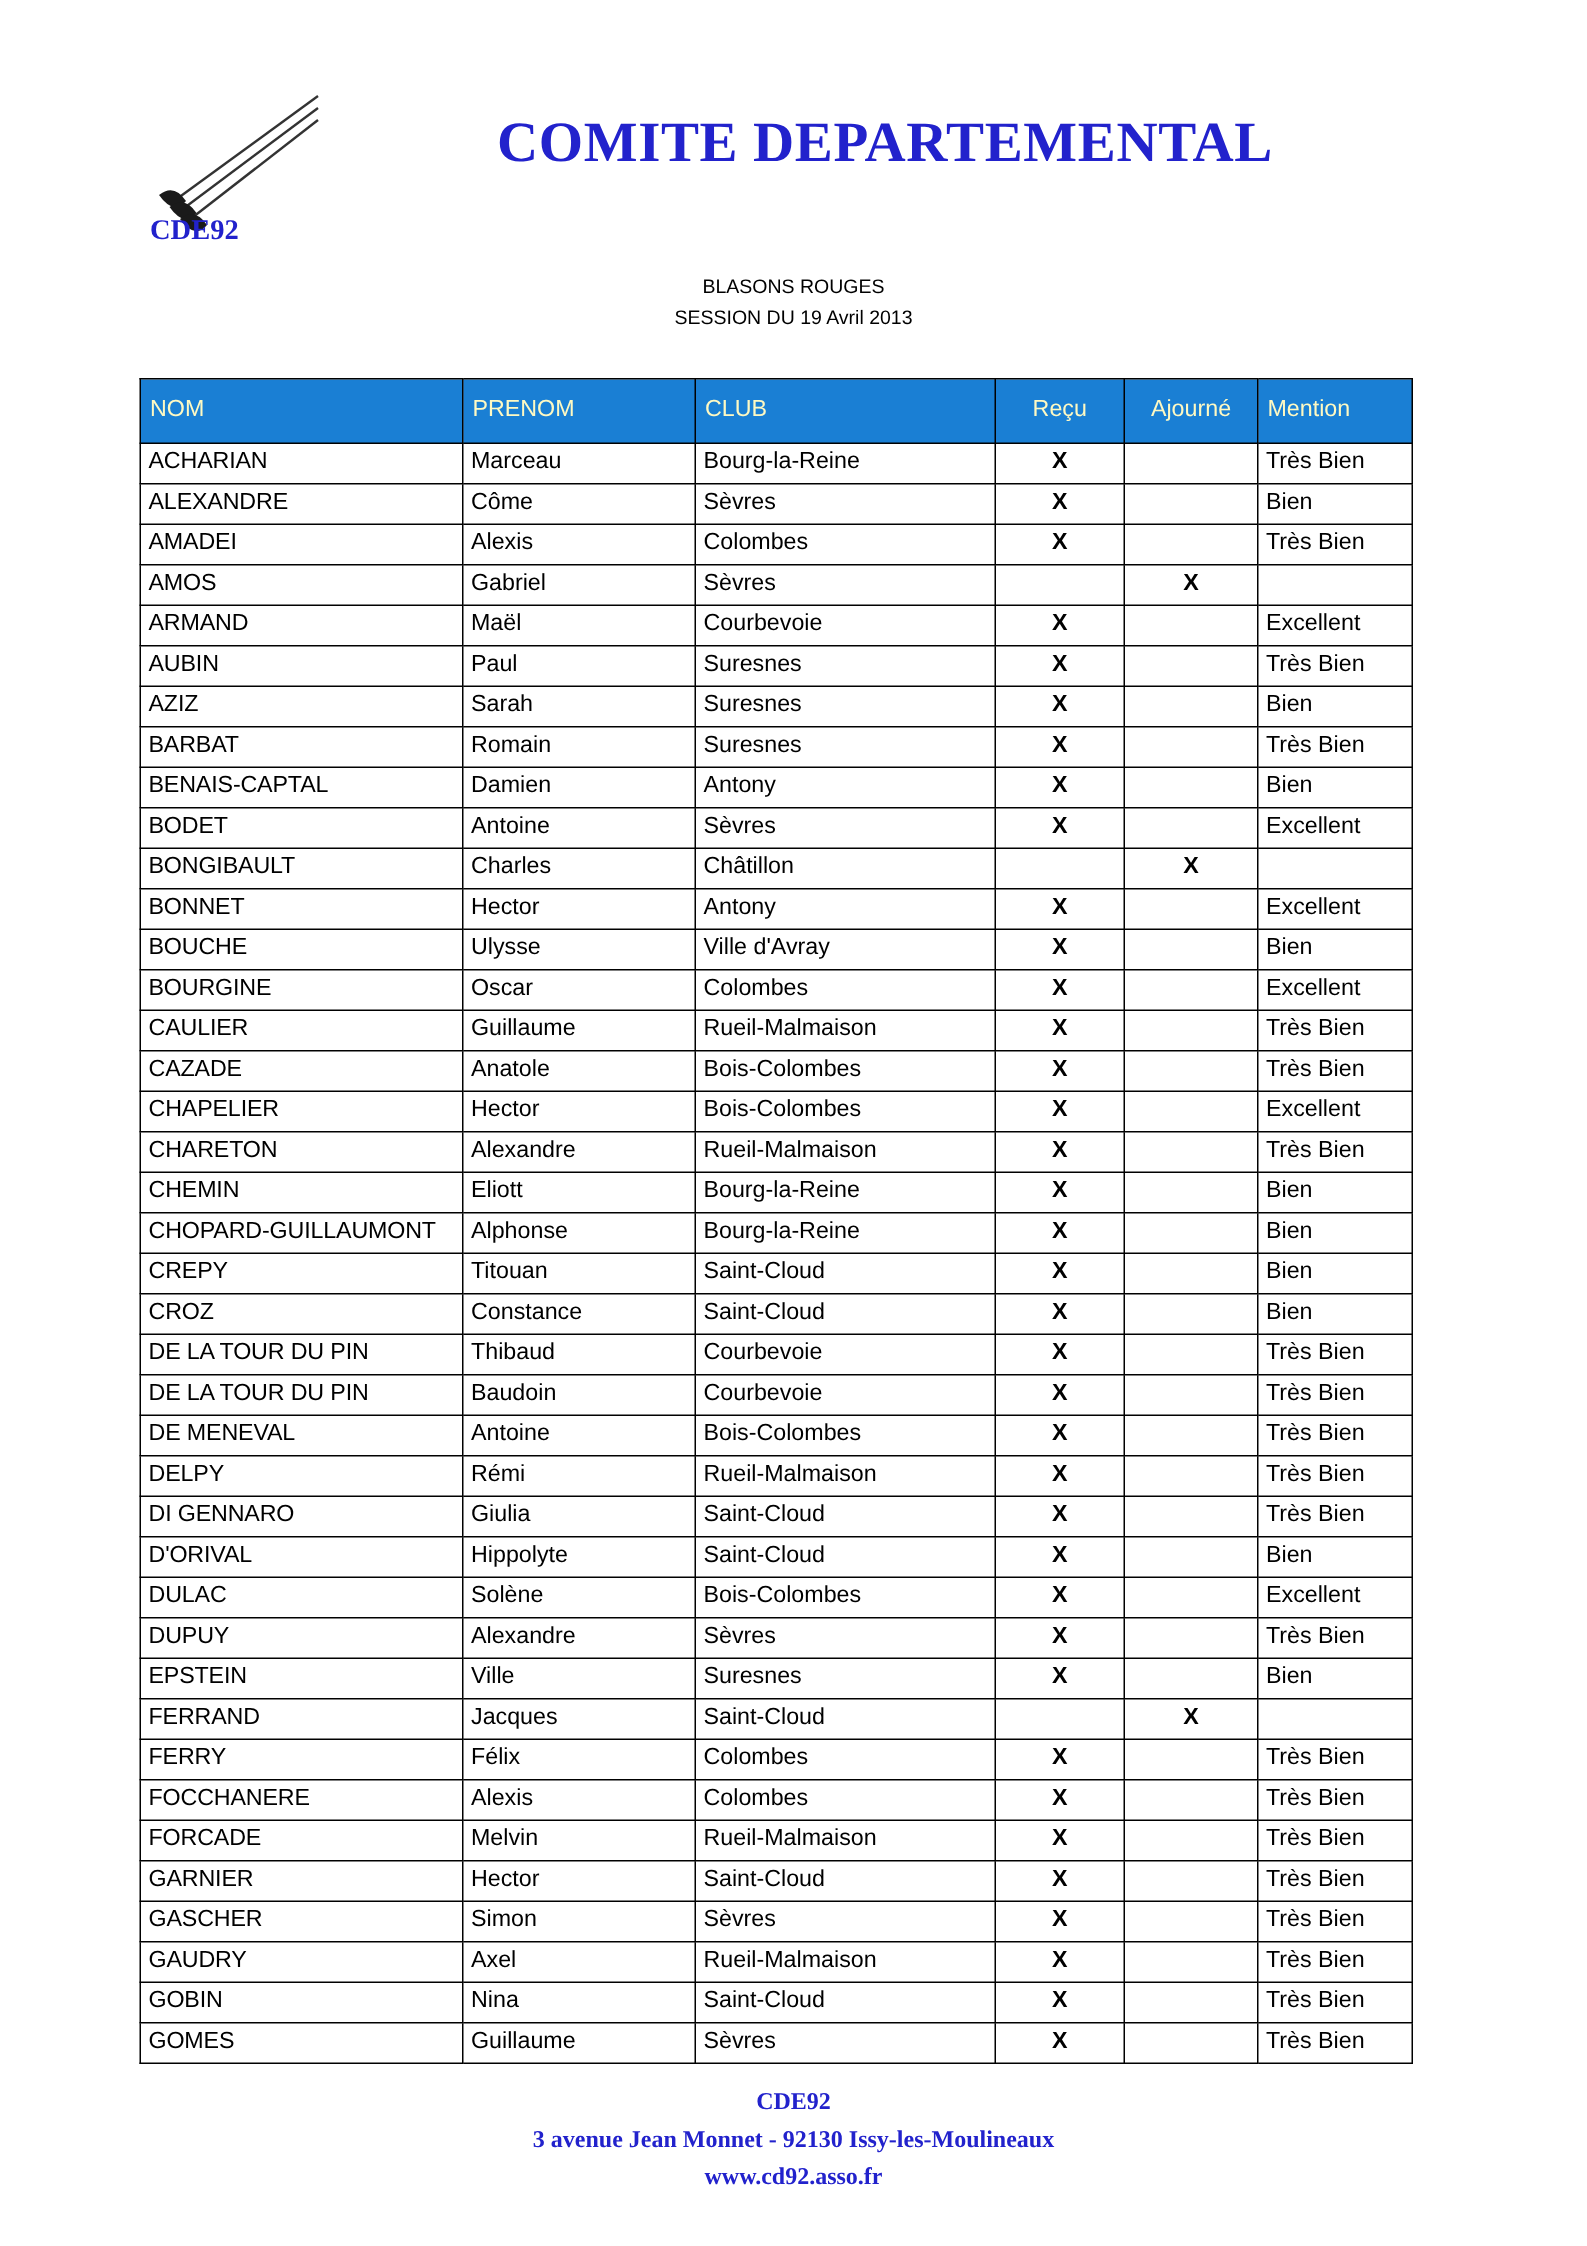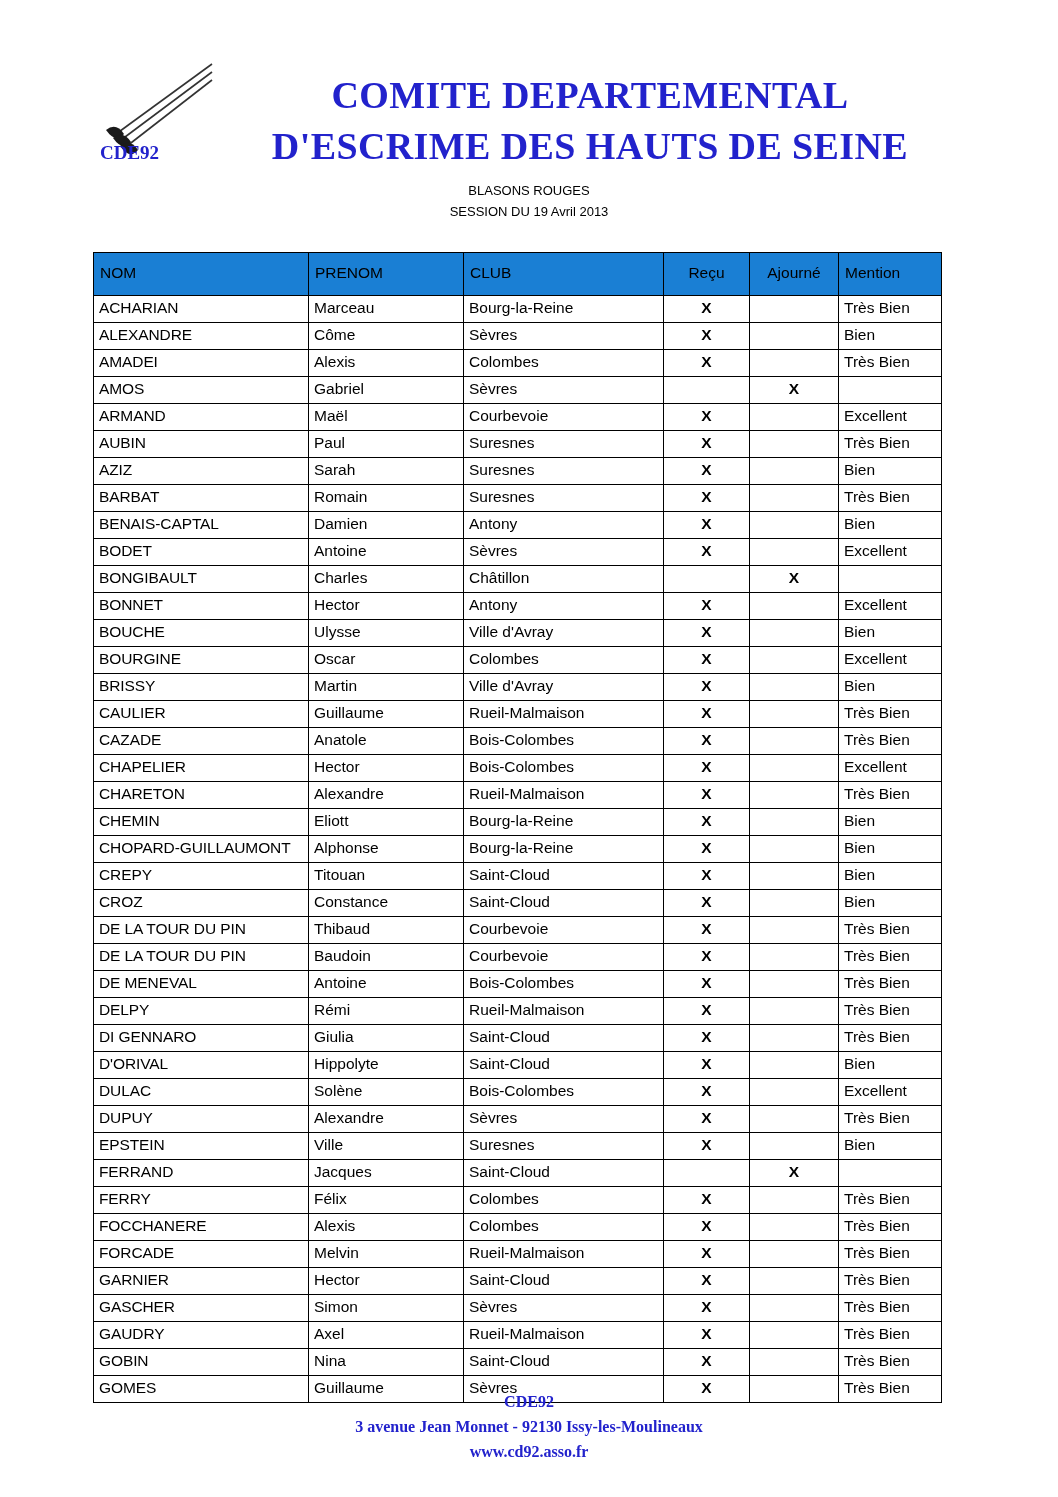--- a/index.html
+++ b/index.html
@@ -80,21 +80,21 @@
   }
   table.roster col.c-nom      { width: 215px; }
   table.roster col.c-prenom   { width: 155px; }
   table.roster col.c-club     { width: 200px; }
   table.roster col.c-recu     { width: 86px; }
   table.roster col.c-ajourne  { width: 89px; }
   table.roster col.c-mention  { width: 103px; }
 
   table.roster thead th {
     background: #1a7fd4;
-    color: #000000;
+    color: #fef9c3;
     font-weight: normal;
     font-size: 15.5px;
     text-align: left;
     padding: 11px 6px 13px 6px;
     border: 1px solid #000000;
     vertical-align: middle;
   }
   table.roster thead th.center { text-align: center; }
 
   table.roster tbody td {
@@ -140,21 +140,20 @@
           <path d="M18 72 q10 -8 18 4 q-8 10 -18 -4 z"></path>
           <path d="M25 80 q10 -8 18 4 q-8 10 -18 -4 z"></path>
           <path d="M32 88 q10 -8 18 4 q-8 10 -18 -4 z"></path>
         </g>
         <text x="12" y="101" font-family="Liberation Serif, serif" font-size="19" font-weight="bold" fill="#2222cc">CDE92</text>
       </svg>
     </div>
 
     <div class="title-block">
       <div class="title-line">COMITE DEPARTEMENTAL</div>
-      <div class="title-line">D'ESCRIME DES HAUTS DE SEINE</div>
     </div>
   </div>
 
   <div class="subtitle-block">
     <div class="subtitle">BLASONS ROUGES</div>
     <div class="subtitle">SESSION DU 19 Avril 2013</div>
   </div>
 
   <div class="table-wrap">
     <table class="roster">
@@ -283,28 +282,20 @@
           </tr>
           <tr>
             <td class="nom">BOURGINE</td>
             <td>Oscar</td>
             <td>Colombes</td>
             <td class="center">X</td>
             <td class="center"></td>
             <td>Excellent</td>
           </tr>
           <tr>
-            <td class="nom">BRISSY</td>
-            <td>Martin</td>
-            <td>Ville d'Avray</td>
-            <td class="center">X</td>
-            <td class="center"></td>
-            <td>Bien</td>
-          </tr>
-          <tr>
             <td class="nom">CAULIER</td>
             <td>Guillaume</td>
             <td>Rueil-Malmaison</td>
             <td class="center">X</td>
             <td class="center"></td>
             <td>Très Bien</td>
           </tr>
           <tr>
             <td class="nom">CAZADE</td>
             <td>Anatole</td>

